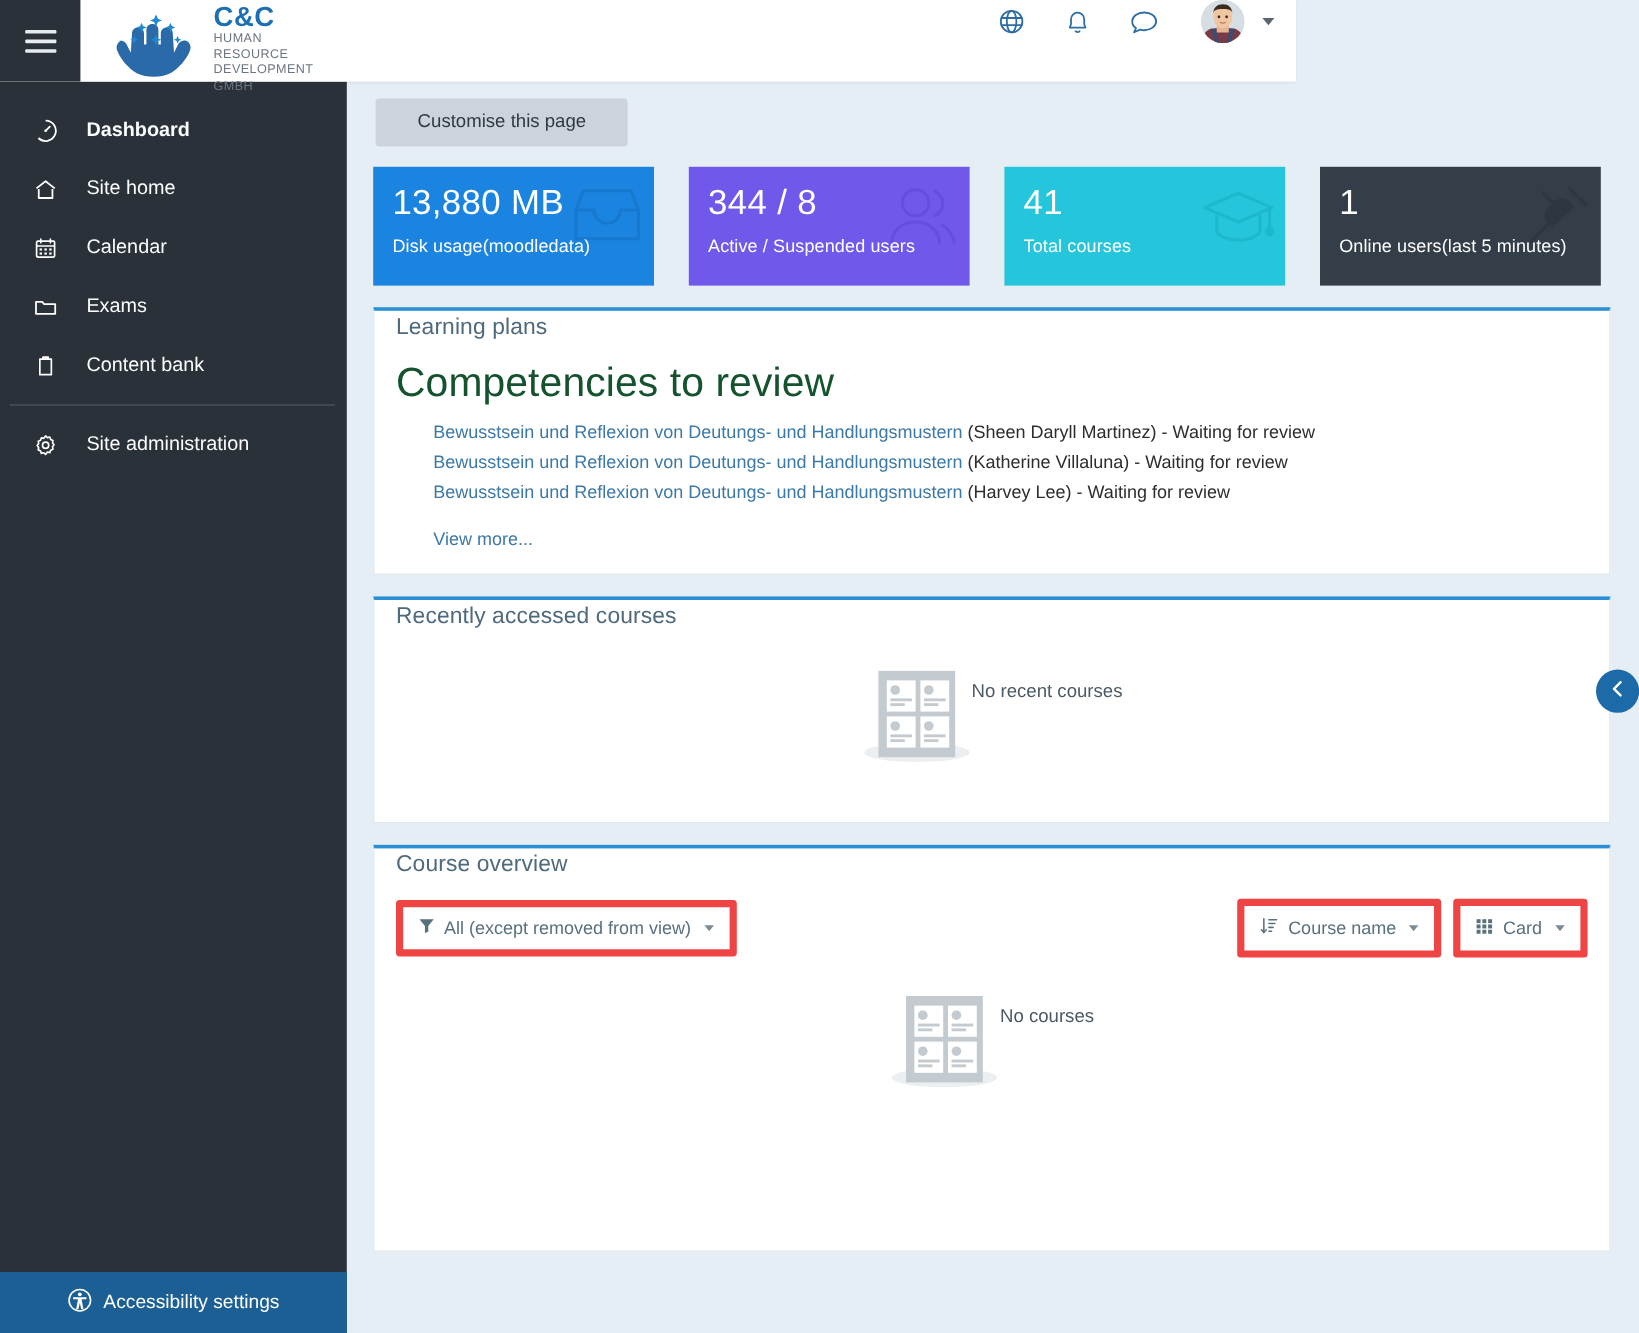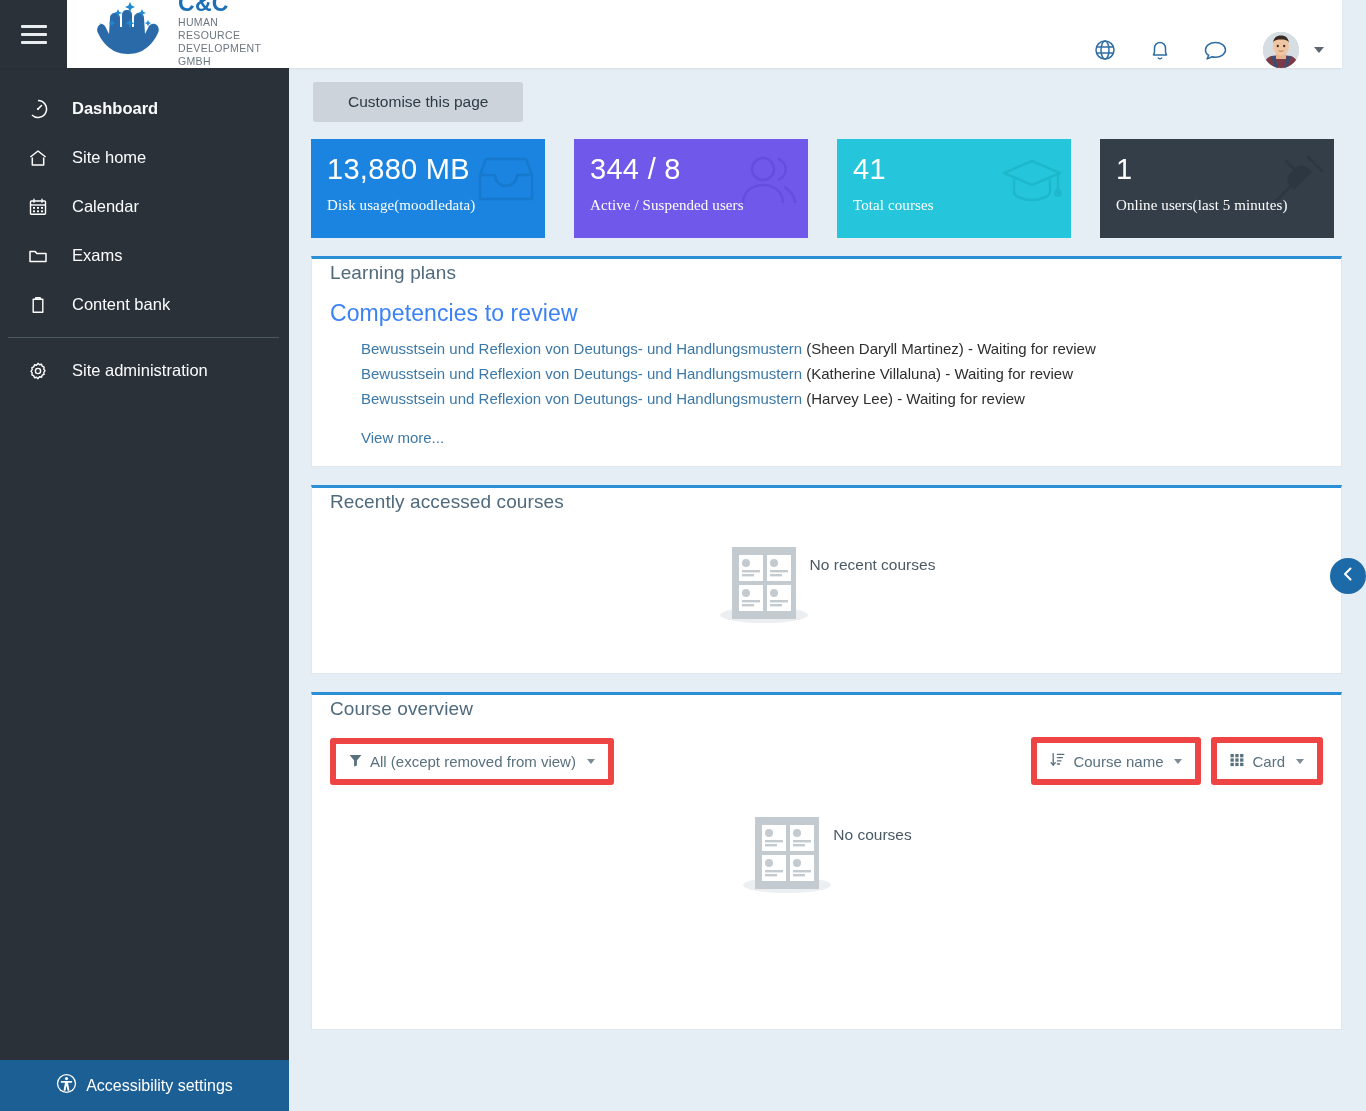--- a/index.html
+++ b/index.html
@@ -10,24 +10,24 @@
     background: #e5eef4;
     font-family: "Liberation Sans", sans-serif;
     overflow: hidden;
     position: relative;
   }
 
   
   .navbar {
     position: absolute;
     top: 0; left: 0;
-    width: 1342px; height: 68px;
+    width: 1080px; height: 68px;
     background: #ffffff;
     display: flex;
-    align-items: flex-end;
+    align-items: flex-start;
     z-index: 30;
     box-shadow: 0 1px 2px rgba(0,0,0,.06);
   }
   .nav-burger-zone {
     width: 67px; height: 68px;
     background: #2b3138;
     display: flex; align-items: center; justify-content: center;
     cursor: pointer;
   }
   .burger { width: 26px; display: flex; flex-direction: column; gap: 5px; }
@@ -128,21 +128,21 @@
     width: 234px; height: 99px;
     position: relative; overflow: hidden;
     padding: 14px 16px; cursor: pointer;
     color: #ffffff;
   }
   .stat-num {
     font-size: 29px; line-height: 1.12;
     letter-spacing: .3px; font-weight: normal;
   }
   .stat-label {
-    font-size: 15px; margin-top: 12px; letter-spacing: .1px; font-family: Liberation Serif, serif;
+    font-size: 15px; margin-top: 12px; letter-spacing: .1px;
   }
   .stat-bg {
     position: absolute; right: 8px; top: 14px;
     opacity: .28; pointer-events: none;
   }
   .stat-bg svg { display: block; }
 
   
   .card {
     margin: 18px 24px 0 22px;
@@ -152,21 +152,21 @@
     border-right: 1px solid #dfe6ec;
     border-bottom: 1px solid #dfe6ec;
     padding: 3px 18px 18px 18px;
   }
   .card-title {
     font-size: 19px; color: #4f6a7d; font-weight: normal;
     letter-spacing: .1px;
   }
 
   .comp-head {
-    font-size: 23px; color: #3b82f6; font-weight: normal;
+    font-size: 34px; color: #14532d; font-weight: normal;
     margin: 16px 0 10px 0; letter-spacing: .1px;
   }
   .comp-list { padding-left: 31px; }
   .comp-row {
     font-size: 15px; color: #2d2d2d;
     line-height: 1.52; padding: 1px 0;
   }
   .comp-link { color: #3c78a8; cursor: pointer; }
   .view-more {
     display: inline-block; margin: 18px 0 2px 31px;

